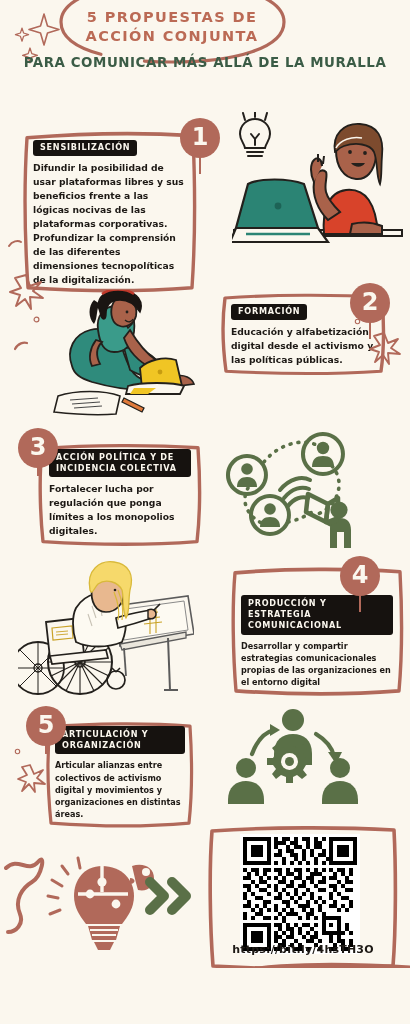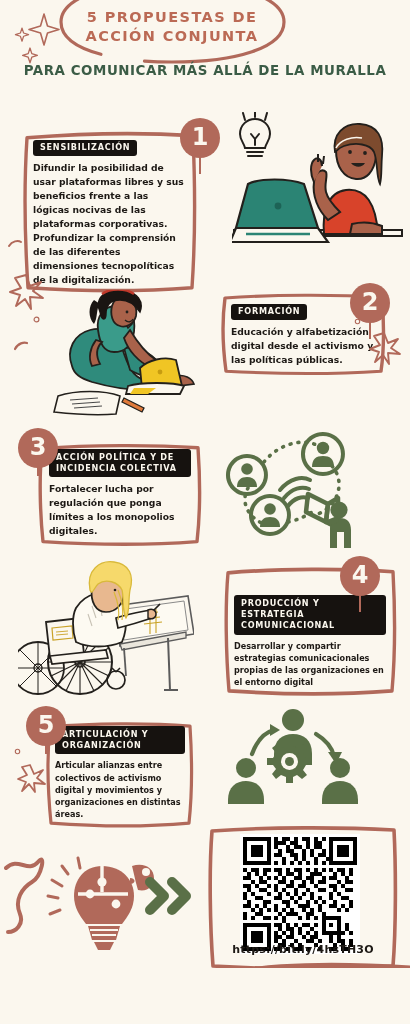--- a/index.html
+++ b/index.html
@@ -43,21 +43,21 @@
     font-family: "DejaVu Sans", sans-serif;
     font-weight: bold;
     font-size: 14.5px;
     line-height: 1.32;
     letter-spacing: 1.4px;
     text-transform: uppercase;
   }
 
   .subtitle {
     position: absolute;
-    left: 0; top: 63px;
+    left: 0; top: 55px;
     width: 410px;
     text-align: center;
     color: #3b5c46;
     font-weight: bold;
     font-size: 13.4px;
     letter-spacing: 0.55px;
     text-transform: uppercase;
   }
 
   .sparkle-cluster { position: absolute; }
@@ -563,21 +563,21 @@
       <circle cx="97" cy="34" r="1.3" fill="#23201c"></circle>
     </svg>
   </div>
 
   <div class="badge" style="left:340px; top:556px;">
     <div class="stem"></div>
     <div class="disc"></div>
     <div class="num">4</div>
   </div>
 
-  <div class="card" style="left:221px; top:563px; width:178px;">
+  <div class="card" style="left:228px; top:563px; width:178px;">
     <div class="card-frame">
       <svg viewBox="0 0 178 124" preserveAspectRatio="none">
         <path d="M7 9 C58 5 124 5 172 8 C174 42 174 86 171 117 C116 121 56 120 8 117 C5 84 4 40 7 9 Z" fill="none" stroke="#b1695a" stroke-width="3.4" stroke-linejoin="round" stroke-linecap="round"></path>
       </svg>
     </div>
     <div class="card-inner" style="padding-top:32px;">
       <div class="tag">Producción y estrategia comunicacional</div>
       <div class="body-text small">Desarrollar y compartir estrategias comunicacionales propias de las organizaciones en el entorno digital</div>
     </div>
   </div>

